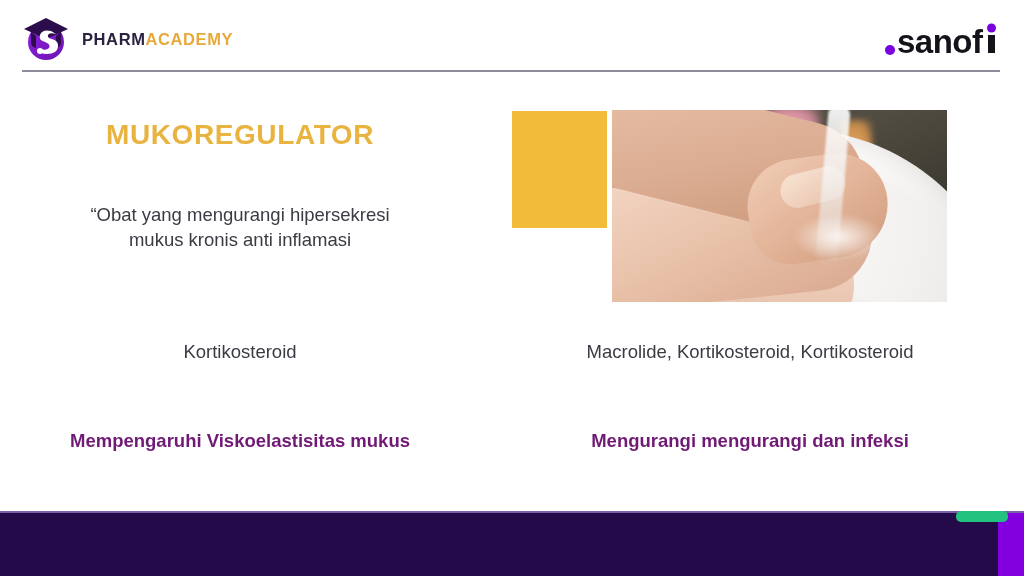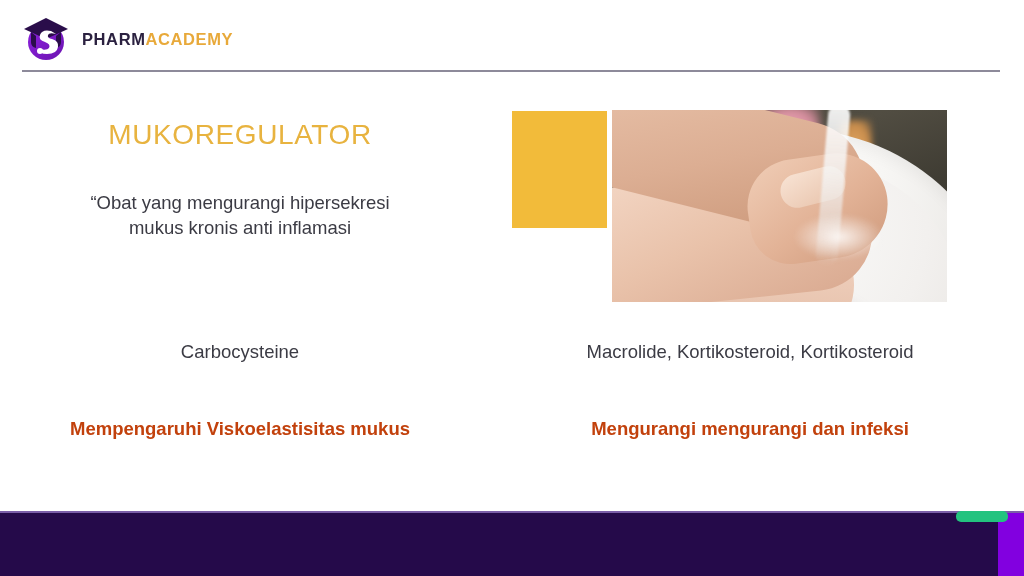--- a/index.html
+++ b/index.html
@@ -41,36 +41,36 @@
     position:absolute; left:22px; top:70px; width:978px; height:1.5px;
     background:#8d8a9a;
   }
 
   
   .col-left {
     position:absolute; left:60px; top:108px; width:360px;
     text-align:center;
   }
   .title {
-    color:#e8b33f; font-size:28px; font-weight:normal;
+    color:#e8b33f; font-size:28px; font-weight:bold;
     letter-spacing:0.6px; line-height:1.1;
     margin-top:12px; margin-bottom:0;
   }
   .quote {
     color:#3b3b44; font-size:18.5px; line-height:1.35;
-    margin-top:40px; padding:0 22px;
+    margin-top:52px; padding:0 22px;
   }
 
   .row-drug {
     position:absolute; top:340px; height:60px;
     color:#3b3b44; font-size:18.5px; line-height:1.35; text-align:center;
   }
   .row-effect {
-    position:absolute; top:416px;
-    color:#c2410c; font-size:18.5px; font-weight:bold;
+    position:absolute; top:428px;
+    color:#701a75; font-size:18.5px; font-weight:bold;
     line-height:1.45; text-align:center;
   }
 
   .left-drug   { left:60px;  width:360px; }
   .left-effect { left:60px;  width:360px; }
   .right-drug  { left:580px; width:340px; }
   .right-effect{ left:580px; width:340px; }
 
   
   .yellow-block {
@@ -203,20 +203,28 @@
         <path d="M29 17 q-9 -2 -11 4 q-2 5 5 7 q6 2 4 6 q-2 3 -10 1
                  q0 5 8 5 q10 0 11 -7 q1 -6 -6 -8 q-5 -1 -4 -4 q1 -3 8 -1 Z" fill="#ffffff"></path>
         <circle cx="18" cy="37" r="3" fill="#ffffff"></circle>
       </svg>
     </span>
     <span class="brand-word">
       <span class="seg-dark">PHARM</span><span class="seg-gold">ACADEMY</span>
     </span>
   </div>
 
+  <div class="sanofi">
+    <svg width="118" height="36" viewBox="0 0 118 36" aria-hidden="true">
+      <circle cx="6" cy="28" r="5" fill="#7a00e0"></circle>
+      <text x="13" y="31" font-family="'Liberation Sans', sans-serif" font-size="33" font-weight="bold" fill="#14131a" letter-spacing="-0.5">sanof</text>
+      <rect x="104" y="13" width="7" height="18" fill="#14131a"></rect>
+      <circle cx="107.5" cy="6" r="4.5" fill="#7a00e0"></circle>
+    </svg>
+  </div>
 
   <div class="head-rule"></div>
 </div>
 
 <div class="col-left">
   <h1 class="title">MUKOREGULATOR</h1>
   <p class="quote">“Obat yang mengurangi hipersekresi mukus kronis anti inflamasi</p>
 </div>
 
 <div class="yellow-block"></div>
@@ -231,21 +239,21 @@
   <div class="ph-drain"></div>
   <div class="ph-forearm"></div>
   <div class="ph-hand-lower"></div>
   <div class="ph-hand-upper"></div>
   <div class="ph-fingers"></div>
   <div class="ph-finger-hi"></div>
   <div class="ph-water"></div>
   <div class="ph-splash"></div>
 </div>
 
-<div class="row-drug left-drug">Carbocysteine</div>
+<div class="row-drug left-drug">Kortikosteroid</div>
 <div class="row-effect left-effect">Mempengaruhi Viskoelastisitas mukus</div>
 
 <div class="row-drug right-drug">Macrolide, Kortikosteroid, Kortikosteroid</div>
 <div class="row-effect right-effect">Mengurangi mengurangi dan infeksi</div>
 
 <div class="footer-topline"></div>
 <div class="footer">
   
 </div>
 <div class="footer-purple-band"></div>

